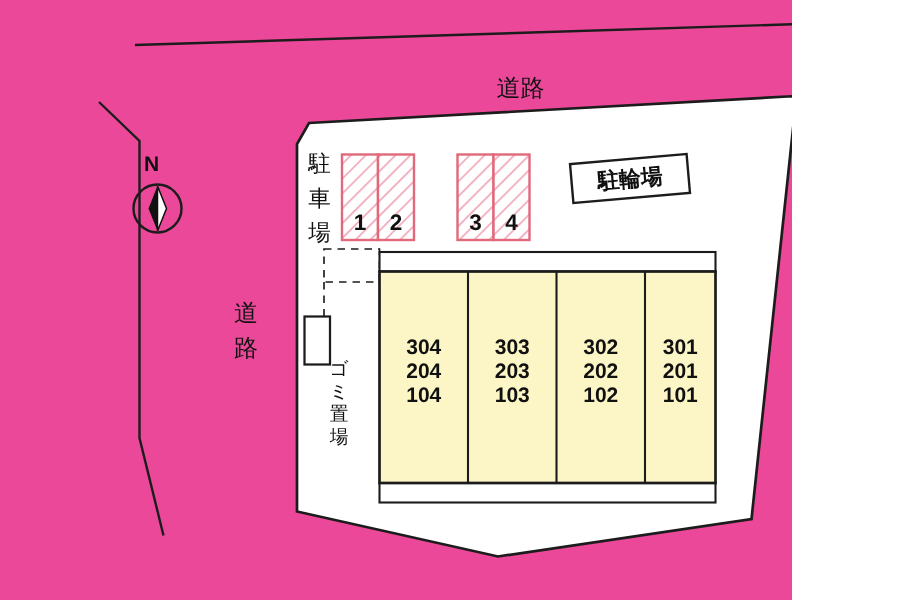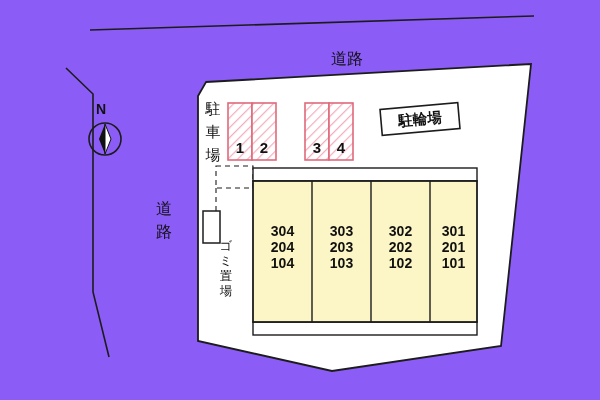--- a/index.html
+++ b/index.html
@@ -1,20 +1,20 @@
 <!DOCTYPE html>
 <html><head>
 <meta charset="utf-8">
 <style>
   html,body { margin:0; padding:0; background:#ffffff; }
   .stage {
     position: relative;
-    width: 600px;
+    width: 528px;
     height: 400px;
-    background: #8b5cf6;
+    background: #ec4899;
     overflow: hidden;
     font-family: "Liberation Sans", "DejaVu Sans", sans-serif;
   }
   svg text {
     font-family: "Liberation Sans", "DejaVu Sans", sans-serif;
     fill: #111111;
   }
   .ln   { stroke:#1c1c1c; fill:none; }
   .bnd  { fill:#ffffff; stroke:#1c1c1c; stroke-width:1.8; }
   .dash { stroke:#1c1c1c; fill:none; stroke-width:1.1; stroke-dasharray:5 4; }

